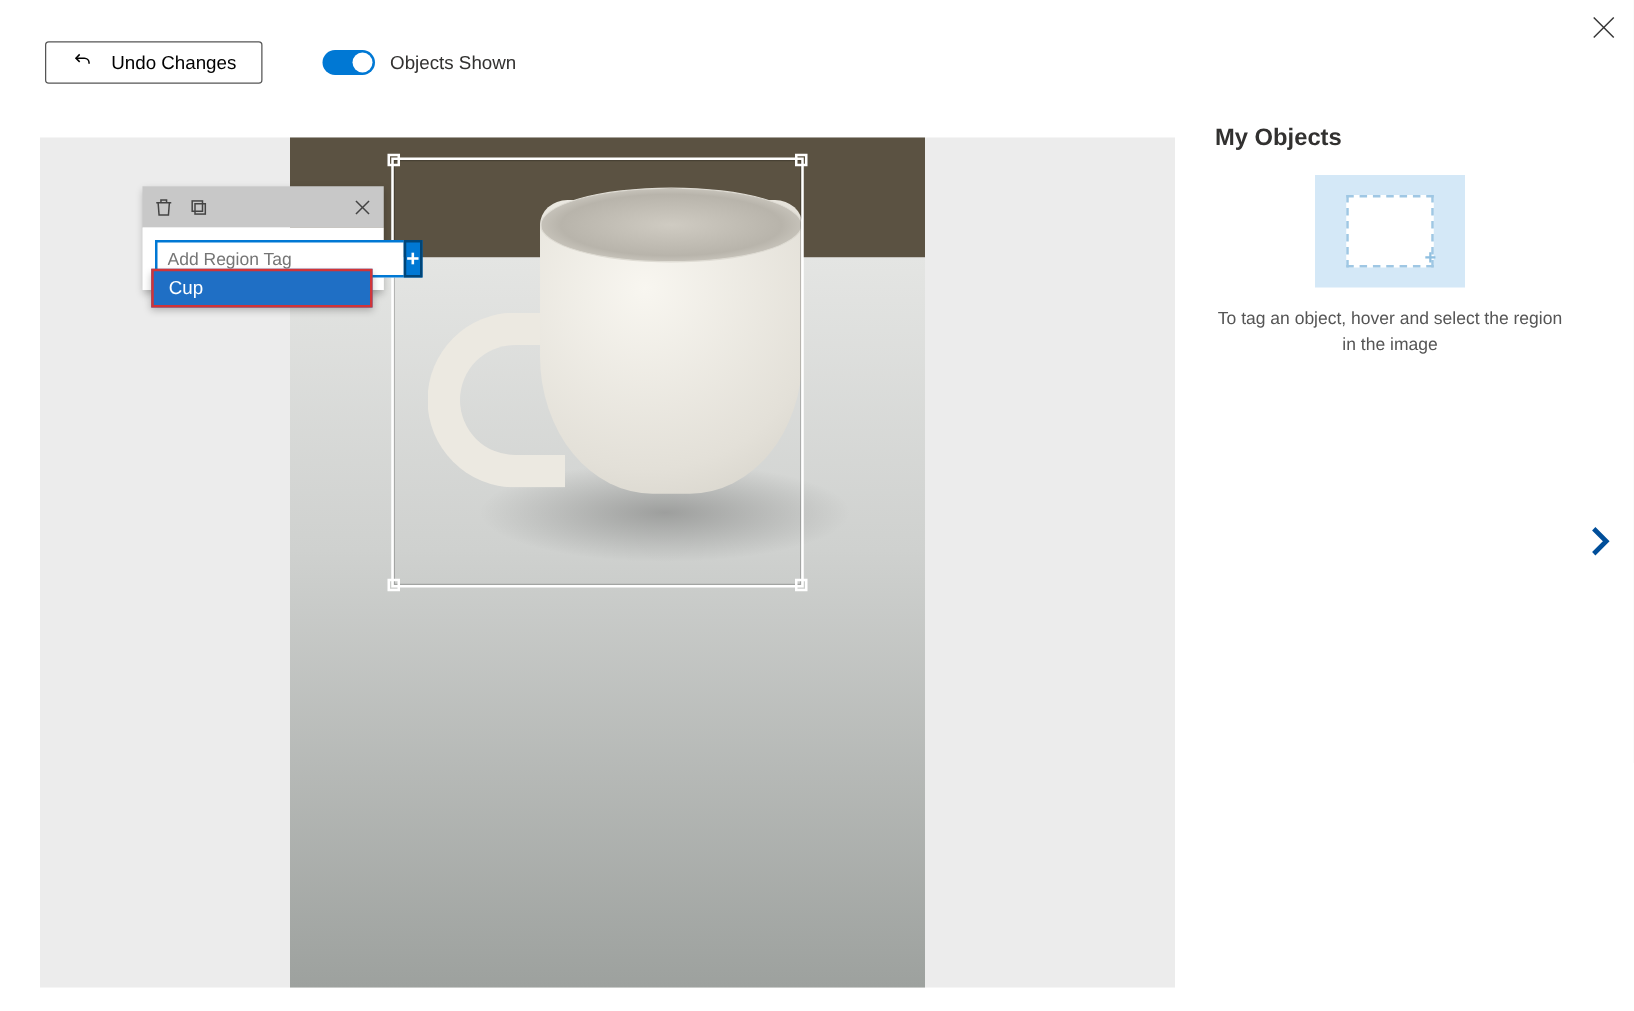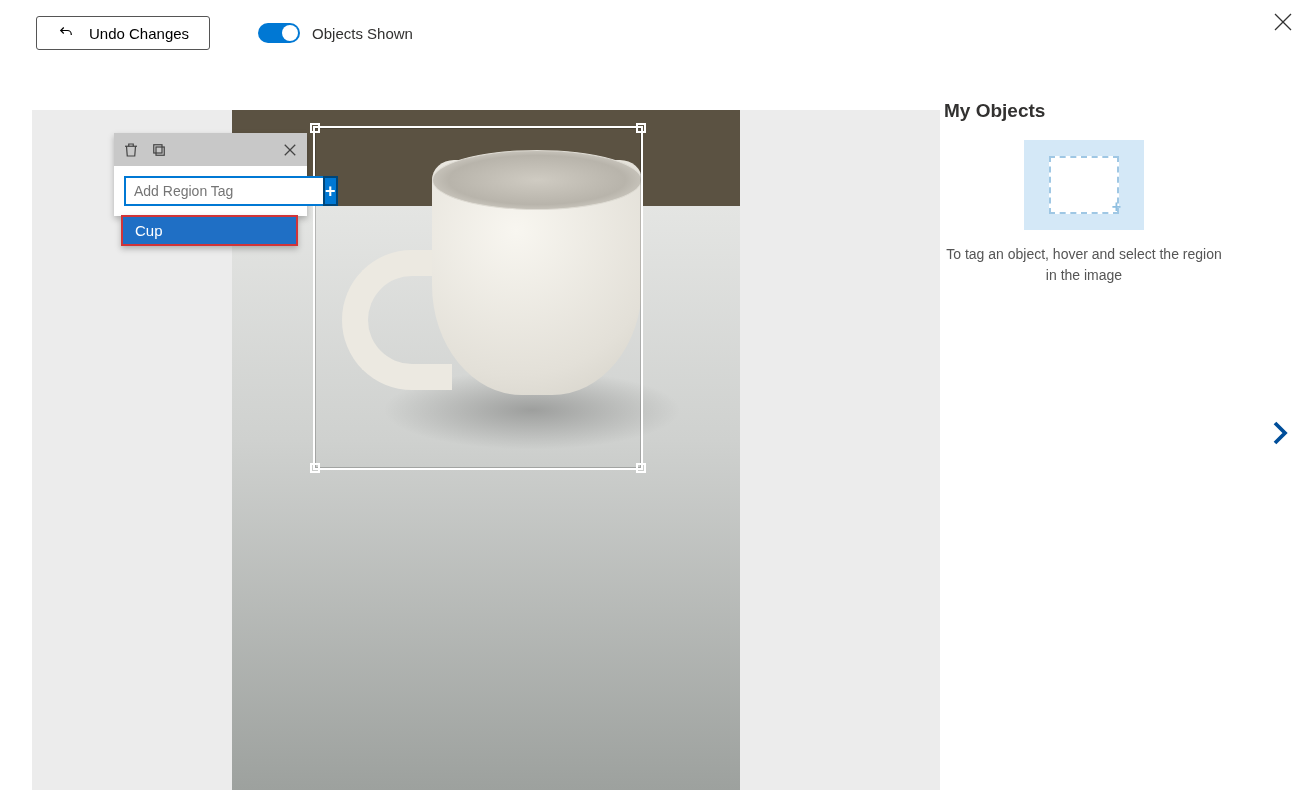--- a/index.html
+++ b/index.html
@@ -1,46 +1,46 @@
 <!DOCTYPE html>
 <html><head>
 <meta charset="utf-8">
 <style>
   * { box-sizing: border-box; margin: 0; padding: 0; font-family: "Segoe UI", Arial, sans-serif; }
   body { width: 1307px; height: 809px; background: #fff; position: relative; overflow: hidden; color: #333; }
-  .topbar { position: absolute; left: 36px; top: 16px; display: flex; align-items: center; gap: 30px; justify-content: flex-end; }
+  .topbar { position: absolute; left: 36px; top: 33px; display: flex; align-items: center; gap: 30px; justify-content: flex-end; }
   .undo-btn { border: 1px solid #555; border-radius: 3px; background: #fff; padding: 6px 20px; display: flex; align-items: center; gap: 14px; font-size: 15px; cursor: pointer; height: 34px; }
   .undo-btn svg { width: 18px; height: 18px; }
   .toggle-wrap { display: flex; align-items: center; gap: 12px; margin-left: 18px;}
   .toggle { width: 42px; height: 20px; background: #0078d4; border-radius: 10px; position: relative; cursor: pointer; }
   .toggle .knob { position: absolute; right: 2px; top: 2px; width: 16px; height: 16px; border-radius: 50%; background: #fff; }
   .toggle-label { font-size: 15px; color: #323130; }
   .close-x { position: absolute; right: 12px; top: 10px; width: 24px; height: 24px; cursor: pointer; color: #333; }
   .close-x svg { width: 24px; height: 24px; }
   .canvas-area { position: absolute; left: 32px; top: 110px; width: 908px; height: 680px; background: #ececec; }
   .photo { position: absolute; left: 200px; top: 0; width: 508px; height: 680px; }
   .photo .sky { position:absolute; left:0; top:0; width:100%; height:96px; background:#5b5242; }
   .photo .surface { position:absolute; left:0; top:96px; width:100%; height:584px; background: linear-gradient(180deg,#e4e5e3 0%,#cfd1cf 40%,#9da19e 100%); }
   .cup-body { position:absolute; left:200px; top:50px; width:210px; height:235px; background: radial-gradient(circle at 40% 30%, #f8f6f0, #e3e0d8 70%, #d3d0c7); border-radius: 22px 22px 90px 90px / 20px 20px 110px 110px; }
   .cup-rim { position:absolute; left:200px; top:40px; width:210px; height:60px; background: radial-gradient(ellipse at center,#cfcbc2 0%,#b8b4ab 60%,#e9e6de 100%); border-radius:50%; border:1px solid #dedbd3;}
   .cup-handle { position:absolute; left:110px; top:140px; width:110px; height:140px; border:26px solid #ece9e1; border-right:none; border-radius: 80px 0 0 80px/ 80px 0 0 80px; background:transparent;}
   .cup-shadow { position:absolute; left:150px; top:260px; width:300px; height:80px; background: radial-gradient(ellipse at center, rgba(0,0,0,0.25), transparent 70%); border-radius:50%;}
   .region-box { position: absolute; border: 2px solid #fff; box-shadow: 0 0 0 1px rgba(0,0,0,0.2) inset; }
   .region-box .handle { position: absolute; width: 10px; height: 10px; border: 2px solid #fff; background: transparent; }
   .handle.tl { left:-5px; top:-5px;} .handle.tr{right:-5px;top:-5px;} .handle.bl{left:-5px;bottom:-5px;} .handle.br{right:-5px;bottom:-5px;}
-  .tag-popup { position:absolute; left: 114px; top: 133px; width: 193px; box-shadow: 0 3px 6px rgba(0,0,0,0.25); }
+  .tag-popup { position:absolute; left: 114px; top: 149px; width: 193px; box-shadow: 0 3px 6px rgba(0,0,0,0.25); }
   .tag-head { height: 33px; background:#c8c8c8; display:flex; align-items:center; padding:0 8px; gap:10px;}
   .tag-head .spacer { flex:1; }
   .tag-head .ico { width:18px; height:18px; color:#444; cursor:pointer;}
   .tag-body { background:#fff; padding:10px; display:flex; gap:0;}
   .tag-input { flex:1; height:30px; border:2px solid #0078d4; border-right:none; padding:0 8px; font-size:14px; outline:none; }
   .tag-add { width:30px; height:30px; background:#0078d4; border:2px solid #004578; color:#fff; display:flex; align-items:center; justify-content:center; cursor:pointer; font-size:18px; font-weight:bold;}
   .tag-dropdown { position:absolute; left:121px; top:215px; width:177px; background:#1f6fc5; color:#fff; border:2px solid #d13438; box-shadow:0 3px 6px rgba(0,0,0,0.25);}
   .tag-dropdown .opt { padding:5px 12px; font-size:15px; cursor:pointer; }
-  .right-panel { position:absolute; left: 944px; top: 100px; width: 280px; }
+  .right-panel { position:absolute; left: 972px; top: 100px; width: 280px; }
   .panel-title { font-size: 19px; font-weight:600; color:#323130; margin-bottom: 18px; }
   .obj-placeholder { width:120px; height:90px; background:#d4e8f7; margin: 10px auto 14px auto; display:flex; align-items:center; justify-content:center; position:relative;}
   .obj-placeholder .dashbox { width:70px; height:58px; border:2px dashed #9fc7e4; background:#fff; position:relative;}
   .obj-placeholder .plusmark { position:absolute; right:-4px; bottom:-4px; color:#8fbfe0; font-size:16px; font-weight:bold;}
   .panel-hint { font-size:14px; color:#555; text-align:center; line-height:1.5; }
   .next-arrow { position:absolute; right:12px; top:418px; width:30px; height:30px; color:#004e9a; cursor:pointer;}
   .next-arrow svg{width:30px;height:30px;}
 </style>
 </head>
 <body>

